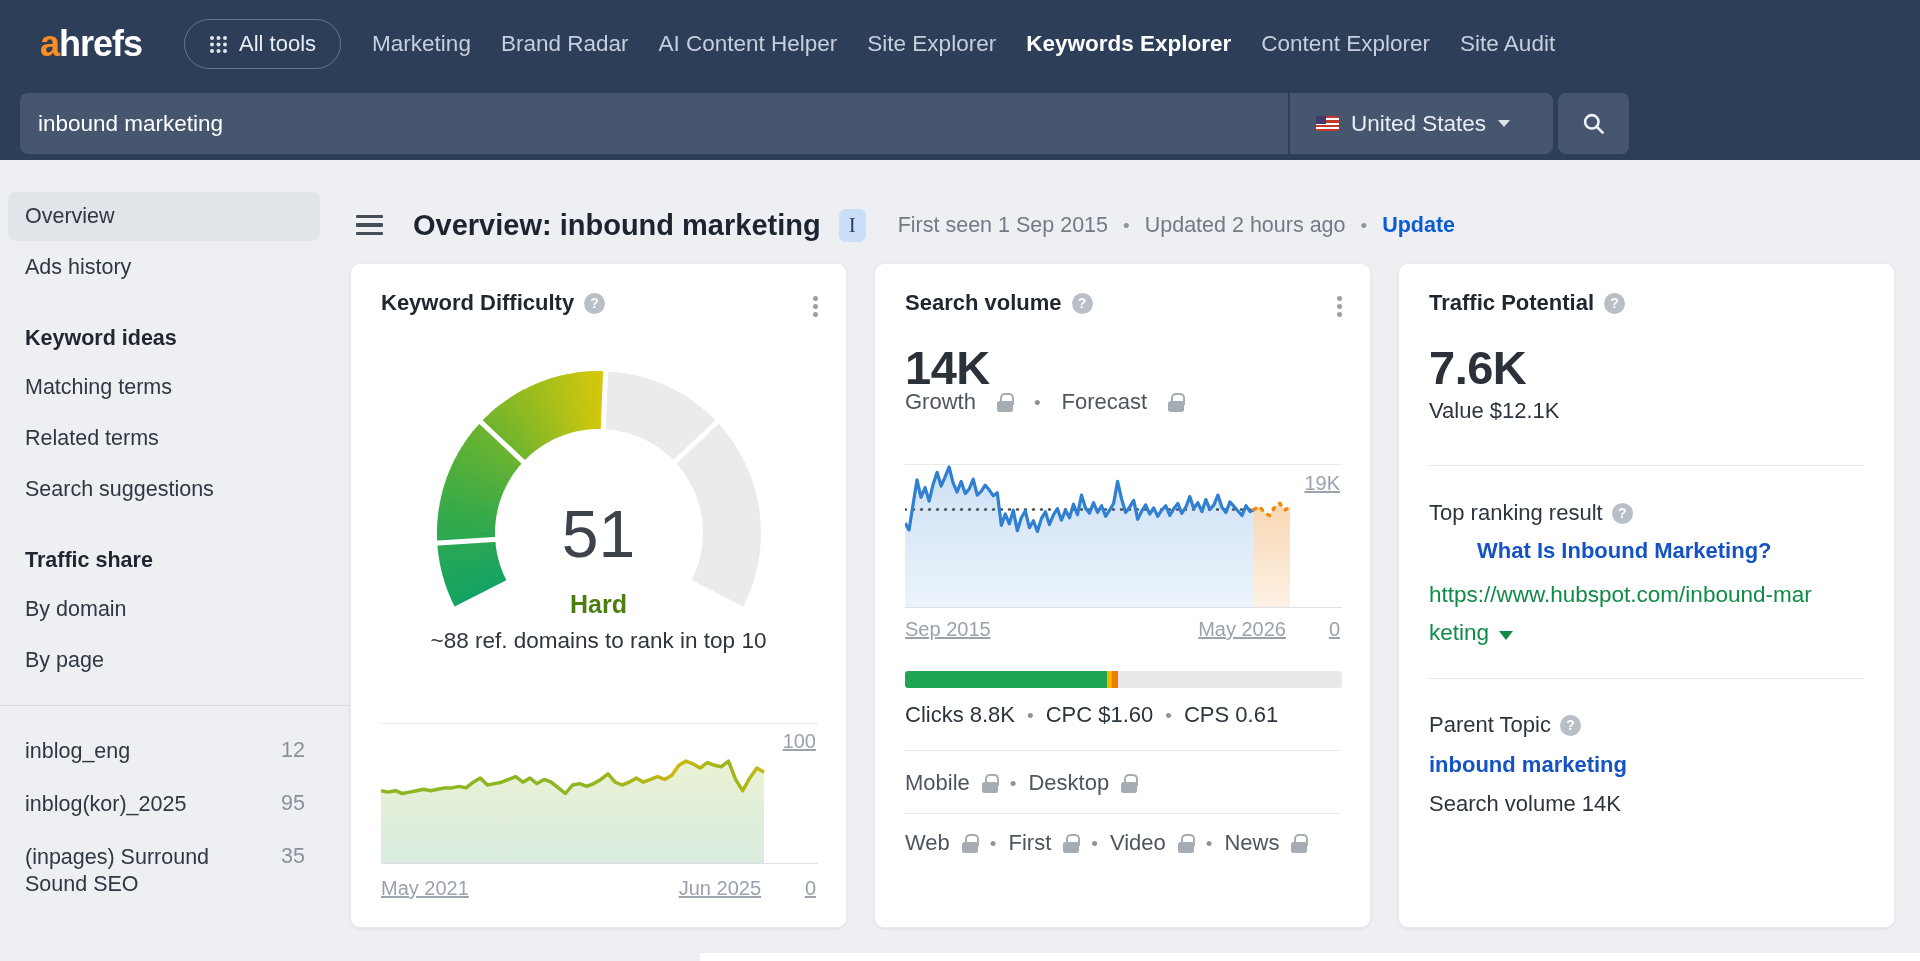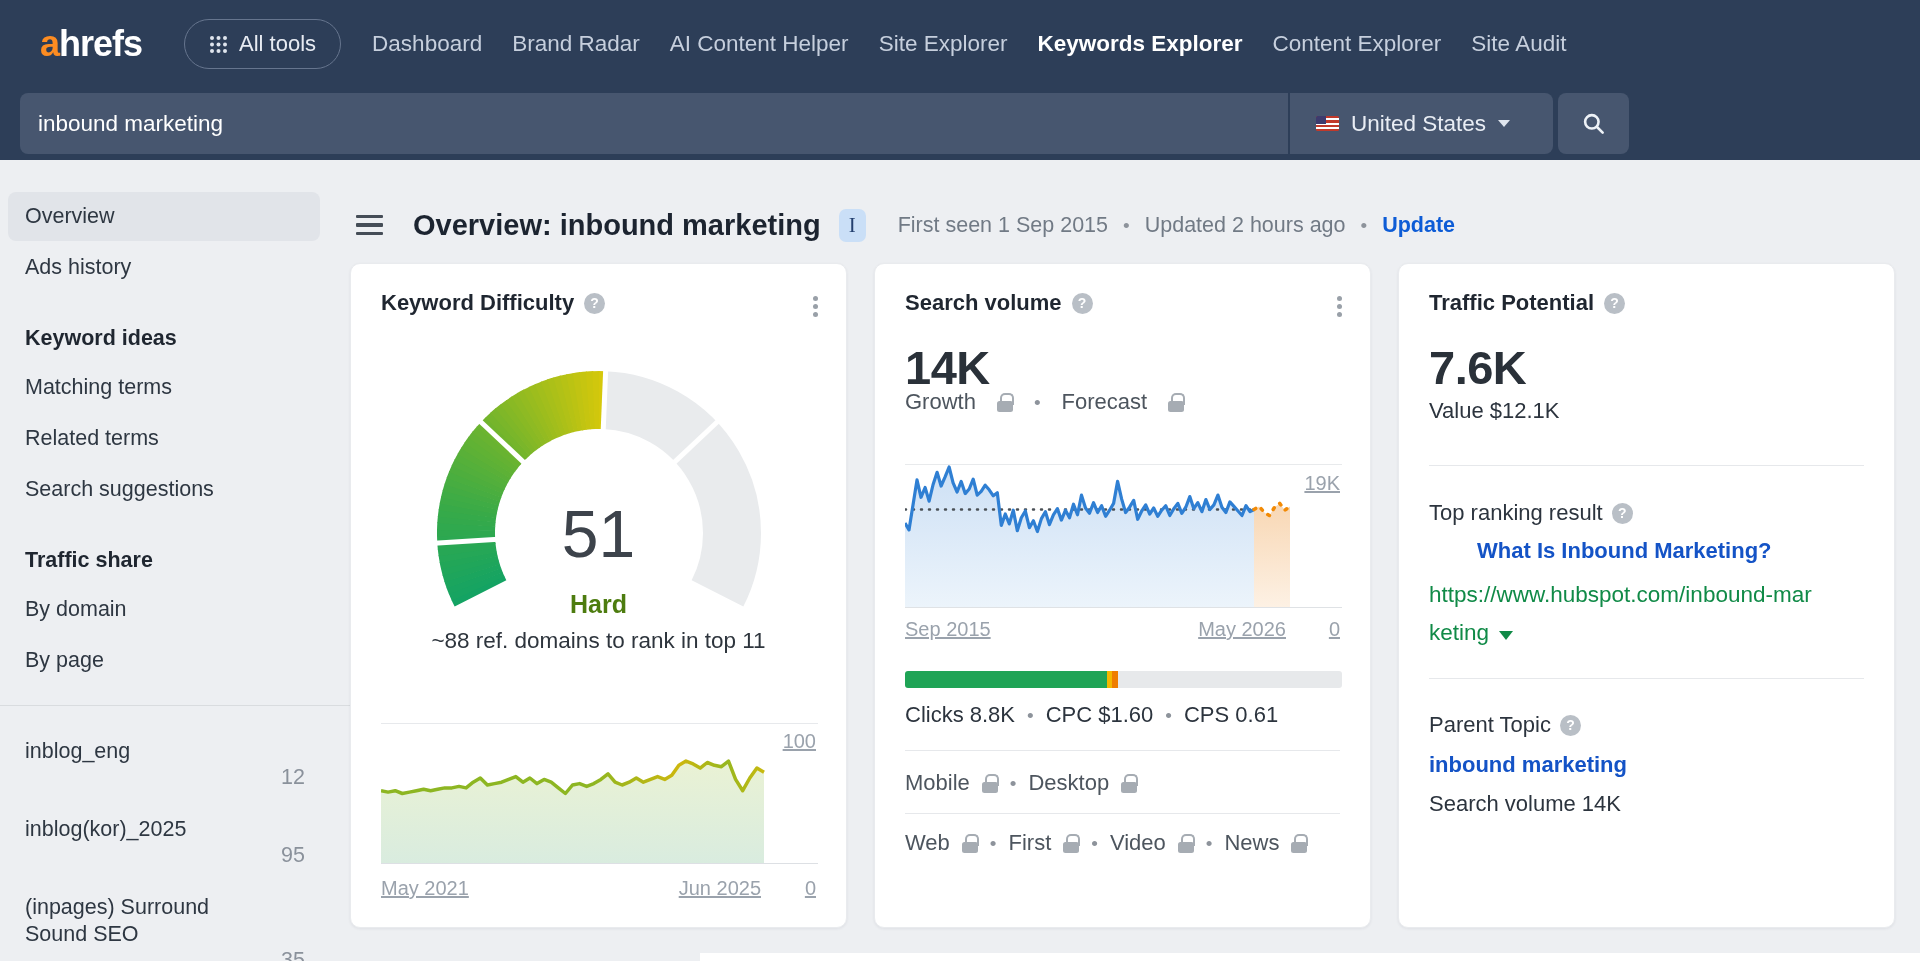--- a/index.html
+++ b/index.html
@@ -33,21 +33,21 @@
     display:flex; align-items:center; justify-content:center; cursor:pointer; }
 
   
   .main { display:flex; height:801px; position:relative; }
   .sidebar { width:350px; flex:none; padding-top:32px; }
   .side-item { font-size:21.5px; color:#2e3742; padding:12px 45px 12px 25px; margin:0 0 2px 0; cursor:pointer; }
   .side-item.selected { background:#e1e4e9; border-radius:8px; margin-left:8px; margin-right:30px; padding-left:17px; }
   .side-header { font-size:21.5px; font-weight:700; color:#1f2630; padding:12px 45px 12px 25px; margin-top:22px; }
   .side-divider { border-top:1px solid #d9dcdf; margin:20px 0; }
   .list-row { display:flex; align-items:flex-start; font-size:21.5px; color:#2e3742;
-    padding:12px 45px 12px 25px; margin-bottom:2px; cursor:pointer;flex-direction:column; }
+    padding:12px 45px 12px 25px; margin-bottom:2px; cursor:pointer; }
   .list-name { flex:1; max-width:205px; line-height:27px; }
   .list-count { width:45px; text-align:right; color:#8a919b; margin-left:auto; }
 
   .content { flex:1; position:relative; }
   .content-header { display:flex; align-items:center; padding:42px 26px 0 6px; height:88px; }
   .hamburger { display:flex; flex-direction:column; gap:5px; width:27px; cursor:pointer; flex:none; }
   .hamburger i { height:3.5px; background:#454d57; border-radius:1px; }
   .page-title { margin-left:30px; font-size:29px; font-weight:700; color:#1c2430; white-space:nowrap; }
   .shortcut-badge { margin-left:18px; width:27px; height:33px; border-radius:7px; background:#cadff7;
     display:flex; align-items:center; justify-content:center; font-family:"Liberation Serif", serif;
@@ -118,21 +118,21 @@
               <circle cx="16" cy="9.5" r="2"></circle>
           <circle cx="3" cy="16" r="2"></circle>
               <circle cx="9.5" cy="16" r="2"></circle>
               <circle cx="16" cy="16" r="2"></circle>
         </g>
           </svg>
       </span>
       <span>All tools</span>
     </button>
     <nav class="mainnav">
-      <span class="nav-item">Dashboard</span>
+      <span class="nav-item">Marketing</span>
       <span class="nav-item">Brand Radar</span>
       <span class="nav-item">AI Content Helper</span>
       <span class="nav-item">Site Explorer</span>
       <span class="nav-item active">Keywords Explorer</span>
       <span class="nav-item">Content Explorer</span>
       <span class="nav-item">Site Audit</span>
     </nav>
   </div>
   <div class="topbar-row2">
     <div class="searchbar">
@@ -261,21 +261,21 @@
             <path d="M 212.57 46.11 A 133 133 0 0 1 218.81 46.00" stroke="rgb(208,199,13)" stroke-width="58" fill="none"></path>
             <path d="M 218.00 46.00 A 133 133 0 0 1 223.43 46.11" stroke="rgb(213,200,11)" stroke-width="58" fill="none"></path>
             <path d="M 223.43 46.11 A 133 133 0 0 1 336.50 239.38" stroke="#e9ebed" stroke-width="58" fill="none"></path>
             <line x1="117.20" y1="185.34" x2="53.33" y2="189.36" stroke="#ffffff" stroke-width="5"></line>
             <line x1="144.37" y1="109.86" x2="97.72" y2="66.05" stroke="#ffffff" stroke-width="5"></line>
             <line x1="291.63" y1="109.86" x2="338.28" y2="66.05" stroke="#ffffff" stroke-width="5"></line>
             <line x1="222.12" y1="78.08" x2="224.74" y2="14.14" stroke="#ffffff" stroke-width="5"></line>
           </svg>
         <div class="abs center-text gauge-value">51</div>
         <div class="abs center-text gauge-label">Hard</div>
-        <div class="abs center-text gauge-caption">~88 ref. domains to rank in top 11</div>
+        <div class="abs center-text gauge-caption">~88 ref. domains to rank in top 10</div>
         <svg class="abs" style="left:30px; top:459px;" width="437" height="141">
             <line x1="0" y1="0.5" x2="437" y2="0.5" stroke="#e7e9ec"></line>
             <line x1="0" y1="140.5" x2="437" y2="140.5" stroke="#dde0e4"></line>
             <defs>
               <linearGradient id="kdLine" x1="0" y1="0" x2="1" y2="0">
                 <stop offset="0" stop-color="#8db622"></stop>
                 <stop offset="0.55" stop-color="#8db622"></stop>
                 <stop offset="0.78" stop-color="#cdb70e"></stop>
                 <stop offset="0.9" stop-color="#96b71f"></stop>
                 <stop offset="1" stop-color="#c9b90f"></stop>

